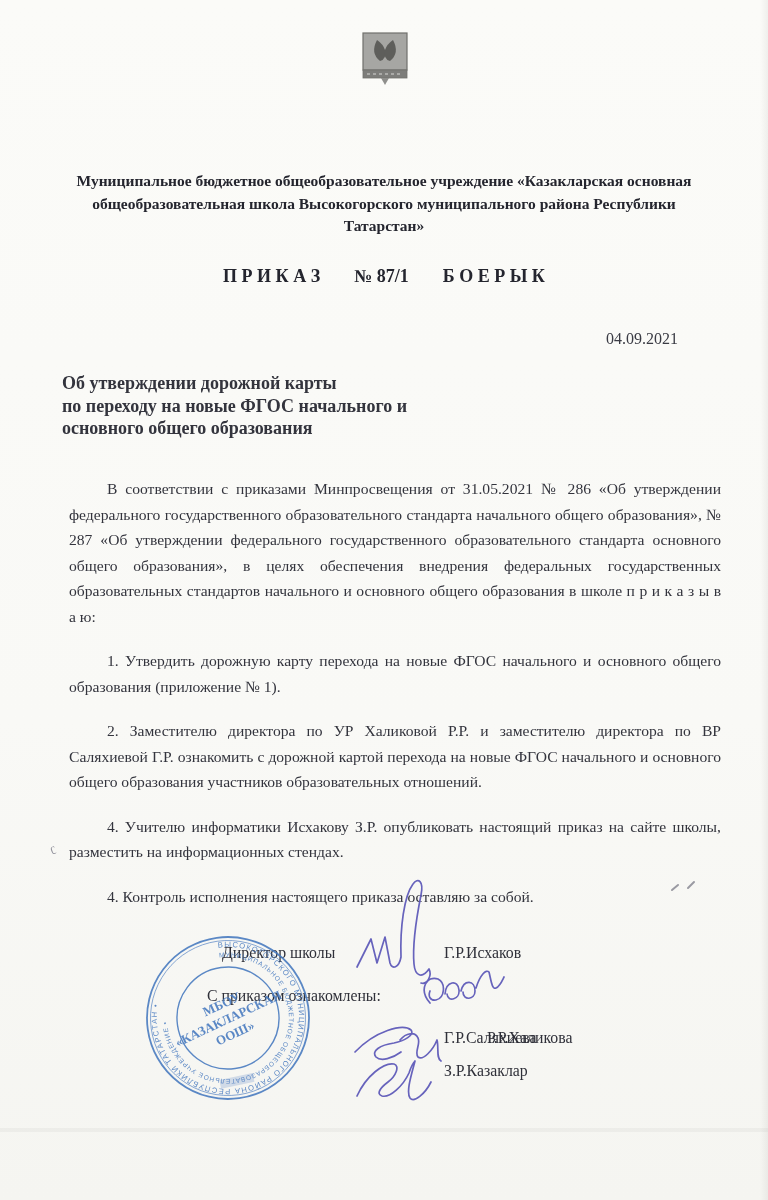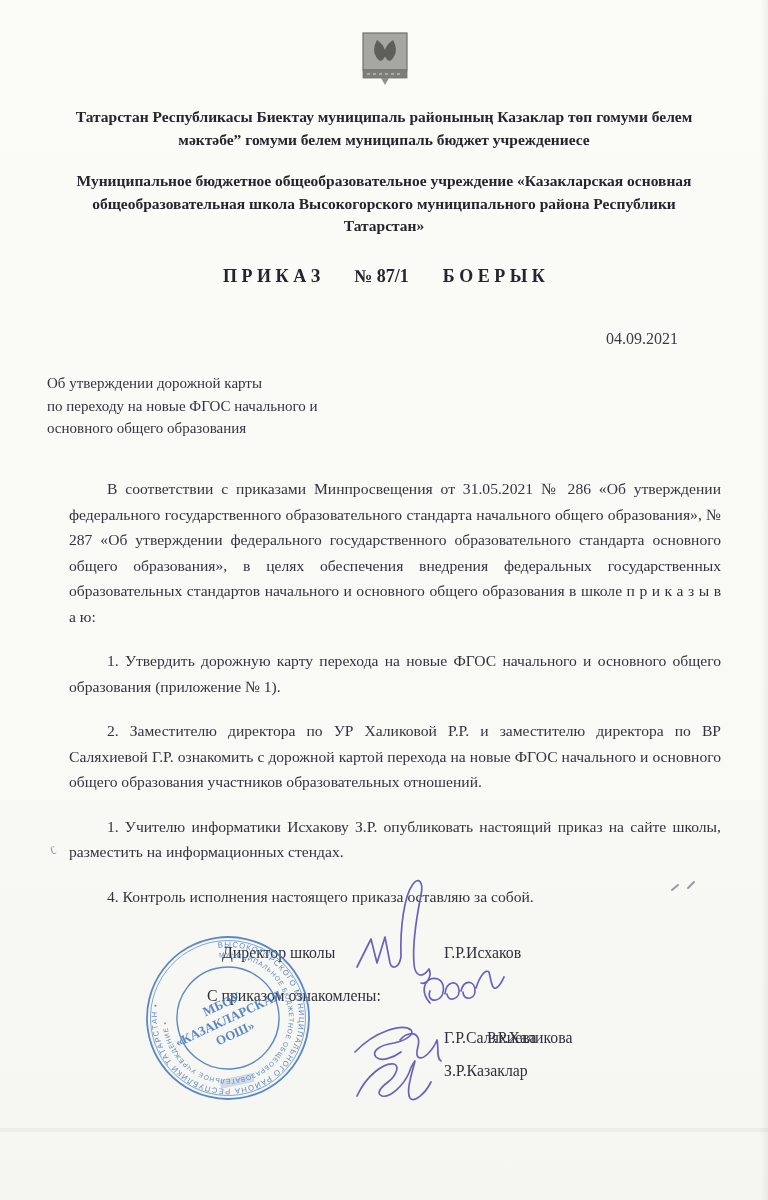--- a/index.html
+++ b/index.html
@@ -30,21 +30,21 @@
   .hdr-rus{top:170px;}
   .order-line{
     position:absolute;left:50px;top:266px;width:668px;text-align:center;
     font-weight:bold;font-size:18px;color:#24252e;white-space:nowrap;
   }
   .order-line .gap{display:inline-block;width:34px;}
   .date{
     position:absolute;left:606px;top:330px;font-size:16px;color:#3a3b44;
   }
   .subject{
-    position:absolute;left:47px;top:372px;font-size:15px;line-height:22.5px;color:#33343d;
+    position:absolute;left:62px;top:372px;font-size:18px;line-height:22.5px;color:#33343d;font-weight:bold;
   }
   .content{
     position:absolute;left:57px;top:464px;width:676px;
     font-size:15.6px;line-height:25.5px;color:#33343d;
   }
   .content p{
     margin:12px;text-indent:38px;text-align:justify;
   }
   .content p + p{margin-top:19px;}
   .sig-label,.sig-name{
@@ -76,40 +76,39 @@
           <line x1="17" y1="46" x2="20" y2="46"></line>
         <line x1="23" y1="46" x2="26" y2="46"></line>
           <line x1="29" y1="46" x2="32" y2="46"></line>
         <line x1="35" y1="46" x2="38" y2="46"></line>
           <line x1="41" y1="46" x2="44" y2="46"></line>
       </g>
       <path d="M25 50 l4 7 l4 -7 z" fill="#8f8f8c"></path>
     </svg>
   </div>
 
-  <div class="hdr hdr-tatar">Татарстан Республикасы Биектау муниципаль районының Казаклар төп гомуми белем мәктәбе” гомуми белем муниципаль бюджет учреждениесе</div>
   <div class="hdr hdr-rus">Муниципальное бюджетное общеобразовательное учреждение «Казакларская основная общеобразовательная школа Высокогорского муниципального района Республики Татарстан»</div>
 
   <div class="order-line">
     <span>П Р И К А З</span><span class="gap"></span><span>№ 87/1</span><span class="gap"></span><span>Б О Е Р Ы К</span>
   </div>
 
   <div class="date">04.09.2021</div>
 
   <div class="subject">
     <div>Об утверждении дорожной карты</div>
     <div>по переходу на новые ФГОС начального и</div>
     <div>основного общего образования</div>
   </div>
 
   <div class="content">
     <p>В соответствии с приказами Минпросвещения от 31.05.2021 № 286 «Об утверждении федерального государственного образовательного стандарта начального общего образования», № 287 «Об утверждении федерального государственного образовательного стандарта основного общего образования», в целях обеспечения внедрения федеральных государственных образовательных стандартов начального и основного общего образования в школе п р и к а з ы в а ю:</p>
     <p>1. Утвердить дорожную карту перехода на новые ФГОС начального и основного общего образования (приложение № 1).</p>
     <p>2. Заместителю директора по УР Халиковой Р.Р. и заместителю директора по ВР Саляхиевой Г.Р. ознакомить с дорожной картой перехода на новые ФГОС начального и основного общего образования участников образовательных отношений.</p>
-    <p>1. Учителю информатики Исхакову З.Р. опубликовать настоящий приказ на сайте школы, разместить на информационных стендах.</p>
+    <p>4. Учителю информатики Исхакову З.Р. опубликовать настоящий приказ на сайте школы, разместить на информационных стендах.</p>
     <p>4. Контроль исполнения настоящего приказа оставляю за собой.</p>
   </div>
 
   <div class="sig-label" style="left:222px;top:944px;text-align:center;">Директор школы</div>
   <div class="sig-name" style="left:444px;top:944px;">Г.Р.Исхаков</div>
   <div class="sig-label" style="left:207px;top:987px;">С приказом ознакомлены:</div>
   <div class="sig-name" style="left:487px;top:987px;margin-top:42px;">Р.Р.Халикова</div>
   <div class="sig-name" style="left:444px;top:1029px;">Г.Р.Саляхиева</div>
   <div class="sig-name" style="left:444px;top:1062px;">З.Р.Казаклар</div>
 

